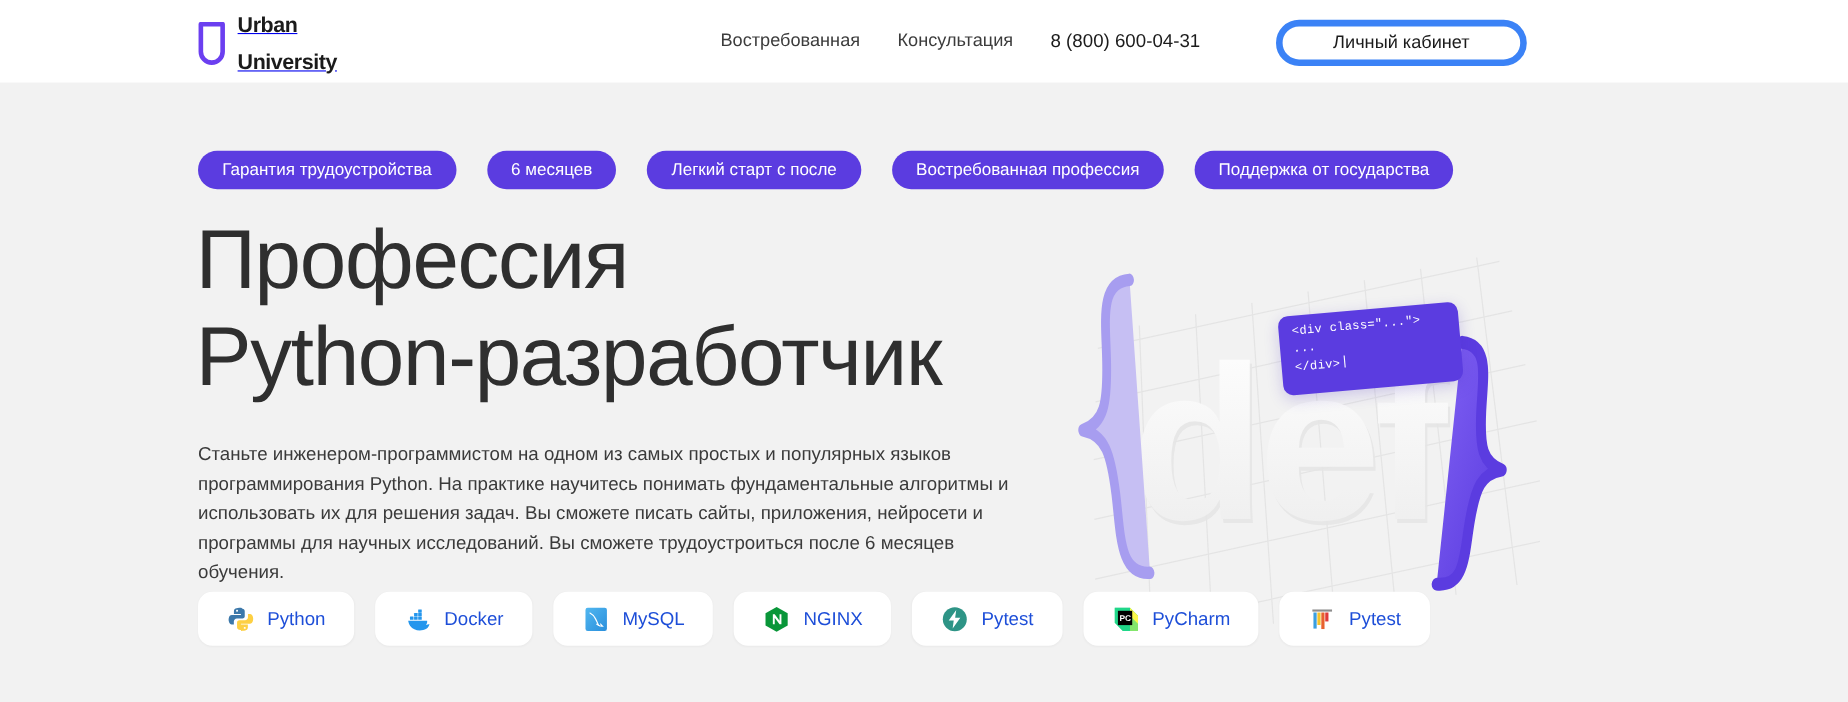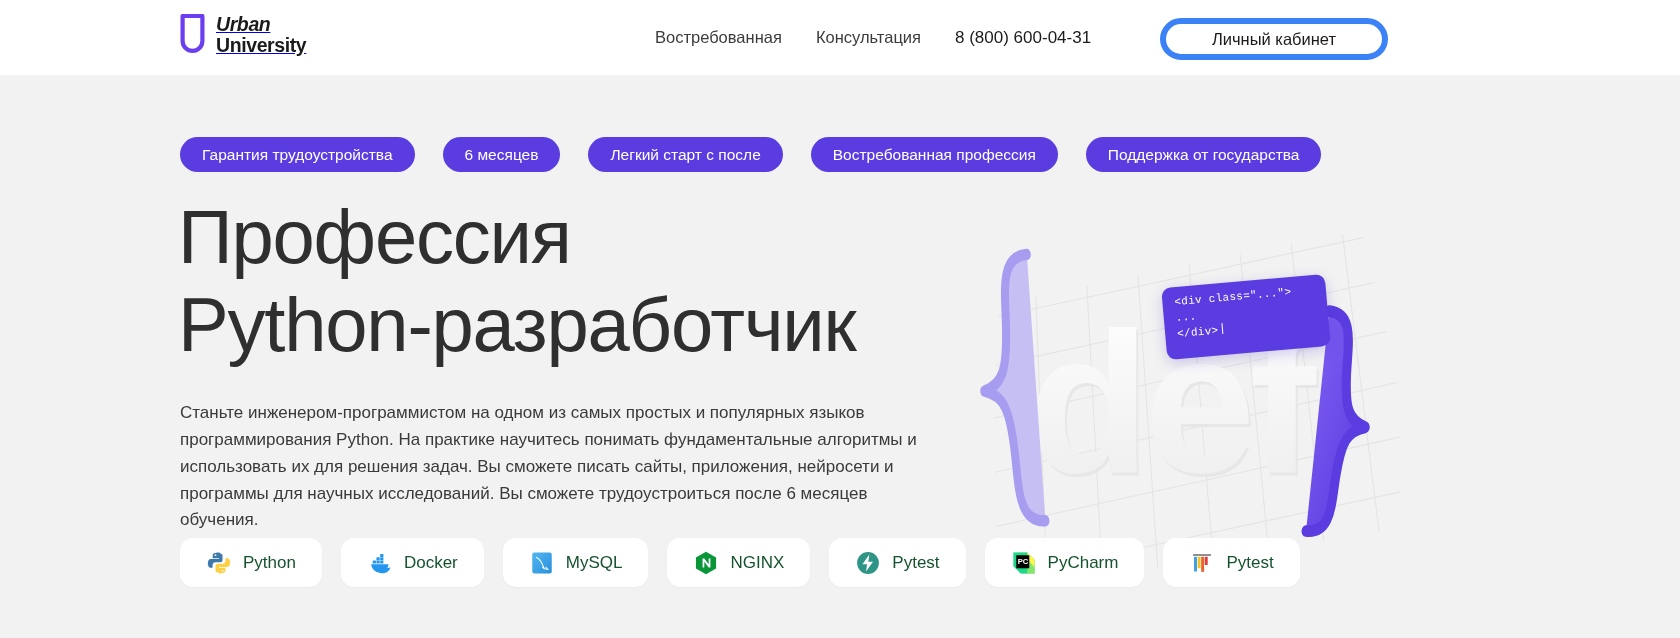--- a/index.html
+++ b/index.html
@@ -57,21 +57,21 @@
     justify-content: center;
     line-height: 1.0;
   }
   .logo-words span {
     font-size: 19.5px;
     font-weight: bold;
     letter-spacing: -0.4px;
     color: #1b1b1b;
     white-space: nowrap;
   }
-  .logo-words span:first-child { margin-bottom: 2px; font-style: italic; }
+  .logo-words span:first-child { margin-bottom: 14px; }
 
   .nav {
     position: absolute;
     left: 655px;
     top: 0;
     height: 75px;
     display: flex;
     align-items: center;
     gap: 34px;
   }
@@ -183,21 +183,21 @@
     display: flex;
     align-items: center;
     justify-content: center;
     gap: 11px;
     padding: 0 26px;
     cursor: pointer;
     box-shadow: 0 1px 2px rgba(0,0,0,0.035);
   }
   .tech-chip .chip-label {
     font-size: 17px;
-    color: #14532d;
+    color: #1d4ed8;
     white-space: nowrap;
     text-align: right;
   }
   .chip-icon { width: 26px; height: 26px; flex: none; display:block; }
 
   
   .illus {
     position: absolute;
     left: 930px;
     top: 110px;

